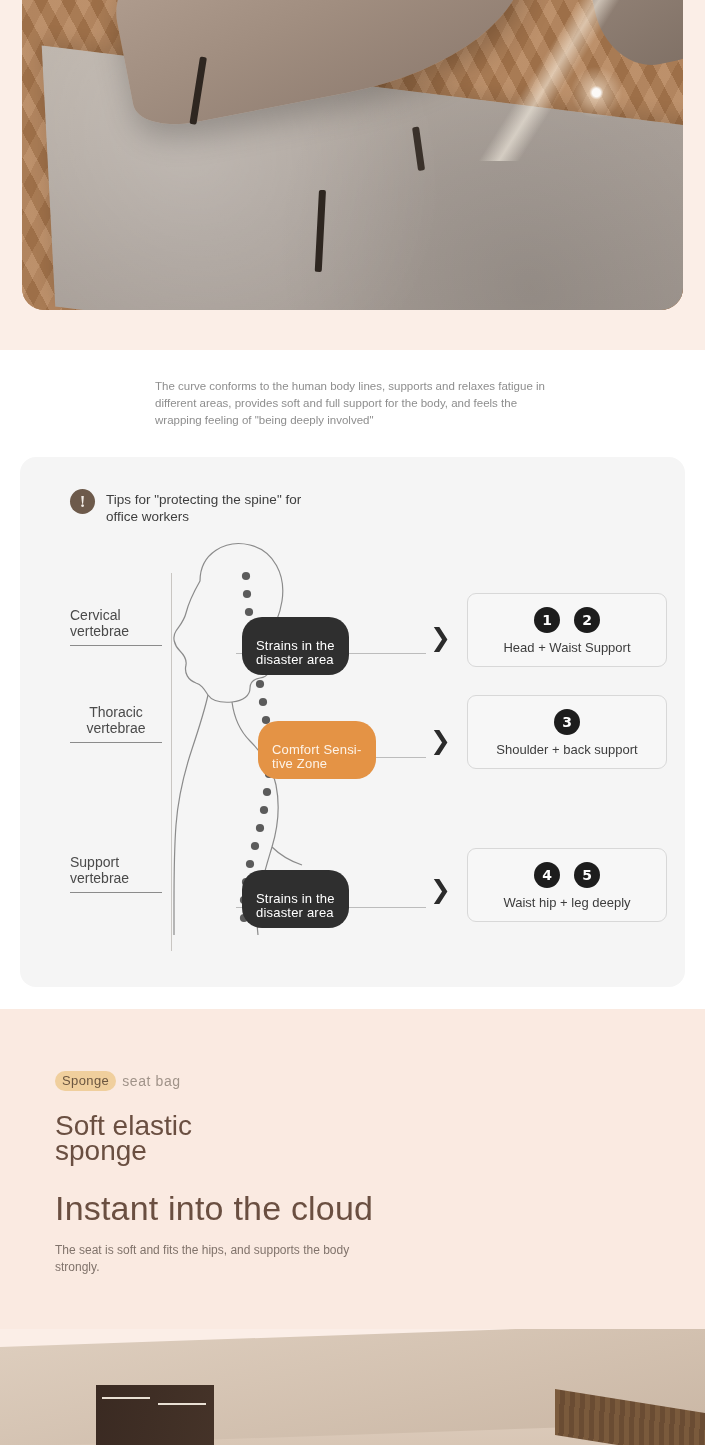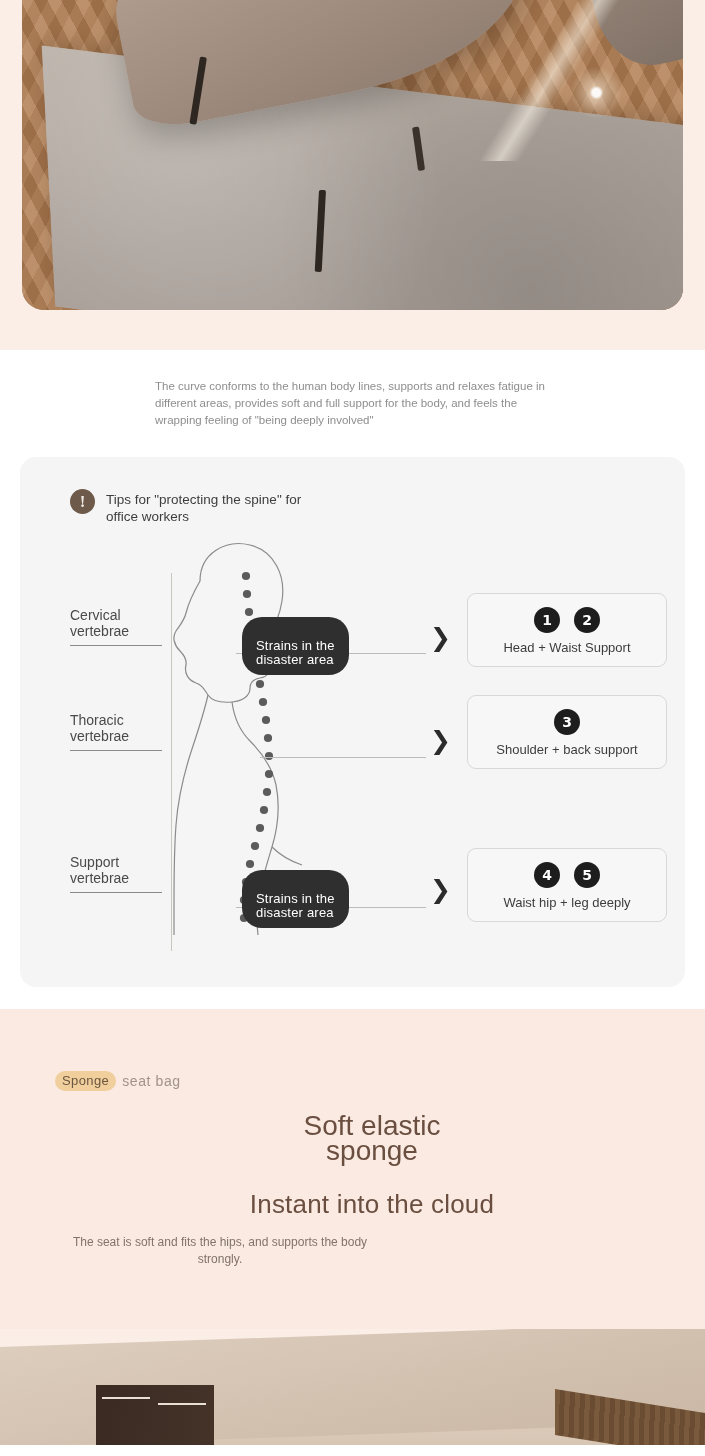--- a/index.html
+++ b/index.html
@@ -124,21 +124,21 @@
     position:absolute; left:50px; width:92px;
   }
   .vlabel span{
     display:block; font-size:14px; color:#4a4a4a; line-height:15.5px;
   }
   .vlabel:after{
     content:""; display:block; margin-top:6px;
     height:1px; background:#8b8b8b;
   }
   .vlabel.cervical{ top:83px; }
-  .vlabel.thoracic{ top:188px; }
+  .vlabel.thoracic{ top:180px;text-align:center; }
   .vlabel.lumbar{  top:330px; }
 
   .pill{
     position:absolute; border-radius:20px;
     padding:22px 14px 8px 14px;
     font-size:13px; line-height:14px; color:#fff;
     letter-spacing:.2px;
   }
   .pill.dark{ background:#2f2f2f; }
   .pill.orange{ background:#e49345; color:#fdf3e8; }
@@ -165,36 +165,35 @@
 
   .chev{
     position:absolute; font-size:25px; color:#2b2b2b;
     font-family:"DejaVu Sans", sans-serif; line-height:1;
   }
 
   
   .sponge{
     background:#faeae1; height:320px; position:relative;
     padding:62px 16px 0 55px;
-    text-align:center;
   }
   .tag-row{ display:flex; align-items:center; gap:6px; }
   .tag-hl{
     background:#f0cf9d; color:#6b5640;
     padding:2px 7px 3px 7px; border-radius:10px;
     font-size:13px; letter-spacing:.4px;
   }
   .tag-sub{ font-size:14px; color:#a09389; letter-spacing:.6px; }
 
   .sponge h2{
     margin-top:22px; font-size:28px; font-weight:400;
     color:#6a4f41; line-height:25px;
   }
   .sponge h1{
-    margin-top:26px; font-size:26px; font-weight:400;
+    margin-top:26px; font-size:34px; font-weight:400;
     color:#6a4f41; letter-spacing:.2px;
   }
   .sponge p{
     margin-top:14px; width:330px;
     font-size:12px; line-height:17px; color:#80736b;
   }
 
   
   .bottom-photo{
     height:116px; position:relative; overflow:hidden;
@@ -320,20 +319,24 @@
       </div>
 
       <div class="conn" style="left:216px; top:128px; width:190px;"></div>
       <div class="conn" style="left:240px; top:232px; width:166px;"></div>
       <div class="conn" style="left:216px; top:382px; width:190px;"></div>
 
       <div class="pill dark" style="left:222px; top:92px;">
         <div>Strains in the</div>
         <div>disaster area</div>
       </div>
+      <div class="pill orange" style="left:238px; top:196px;">
+        <div>Comfort Sensi-</div>
+        <div>tive Zone</div>
+      </div>
       <div class="pill dark" style="left:222px; top:345px;">
         <div>Strains in the</div>
         <div>disaster area</div>
       </div>
 
       <div class="chev" style="left:410px; top:100px;">❯</div>
       <div class="chev" style="left:410px; top:203px;">❯</div>
       <div class="chev" style="left:410px; top:352px;">❯</div>
 
       <div class="cards">

